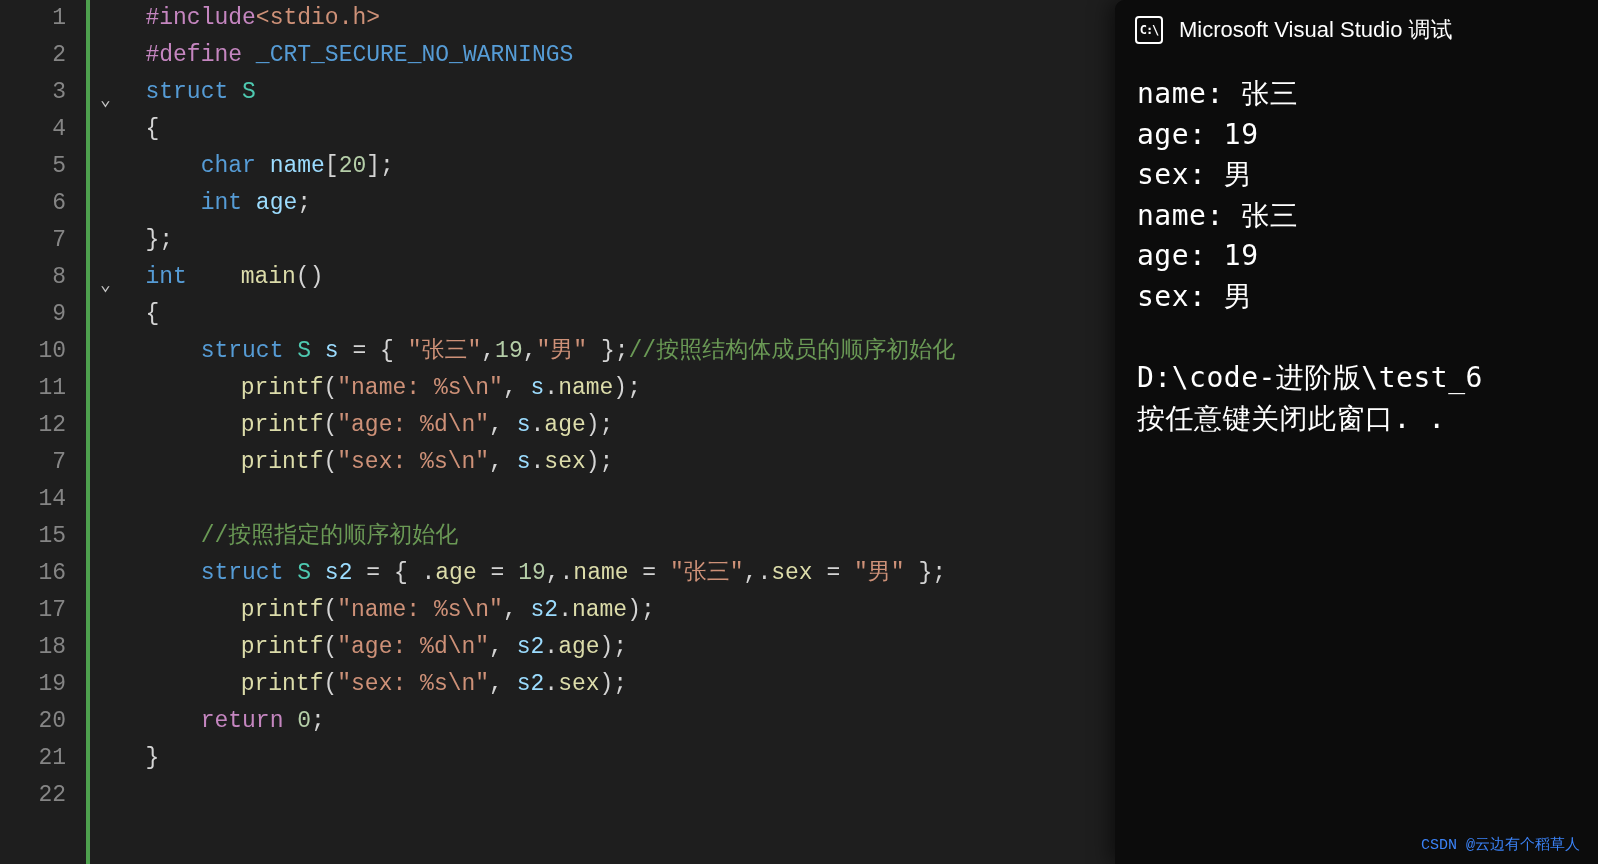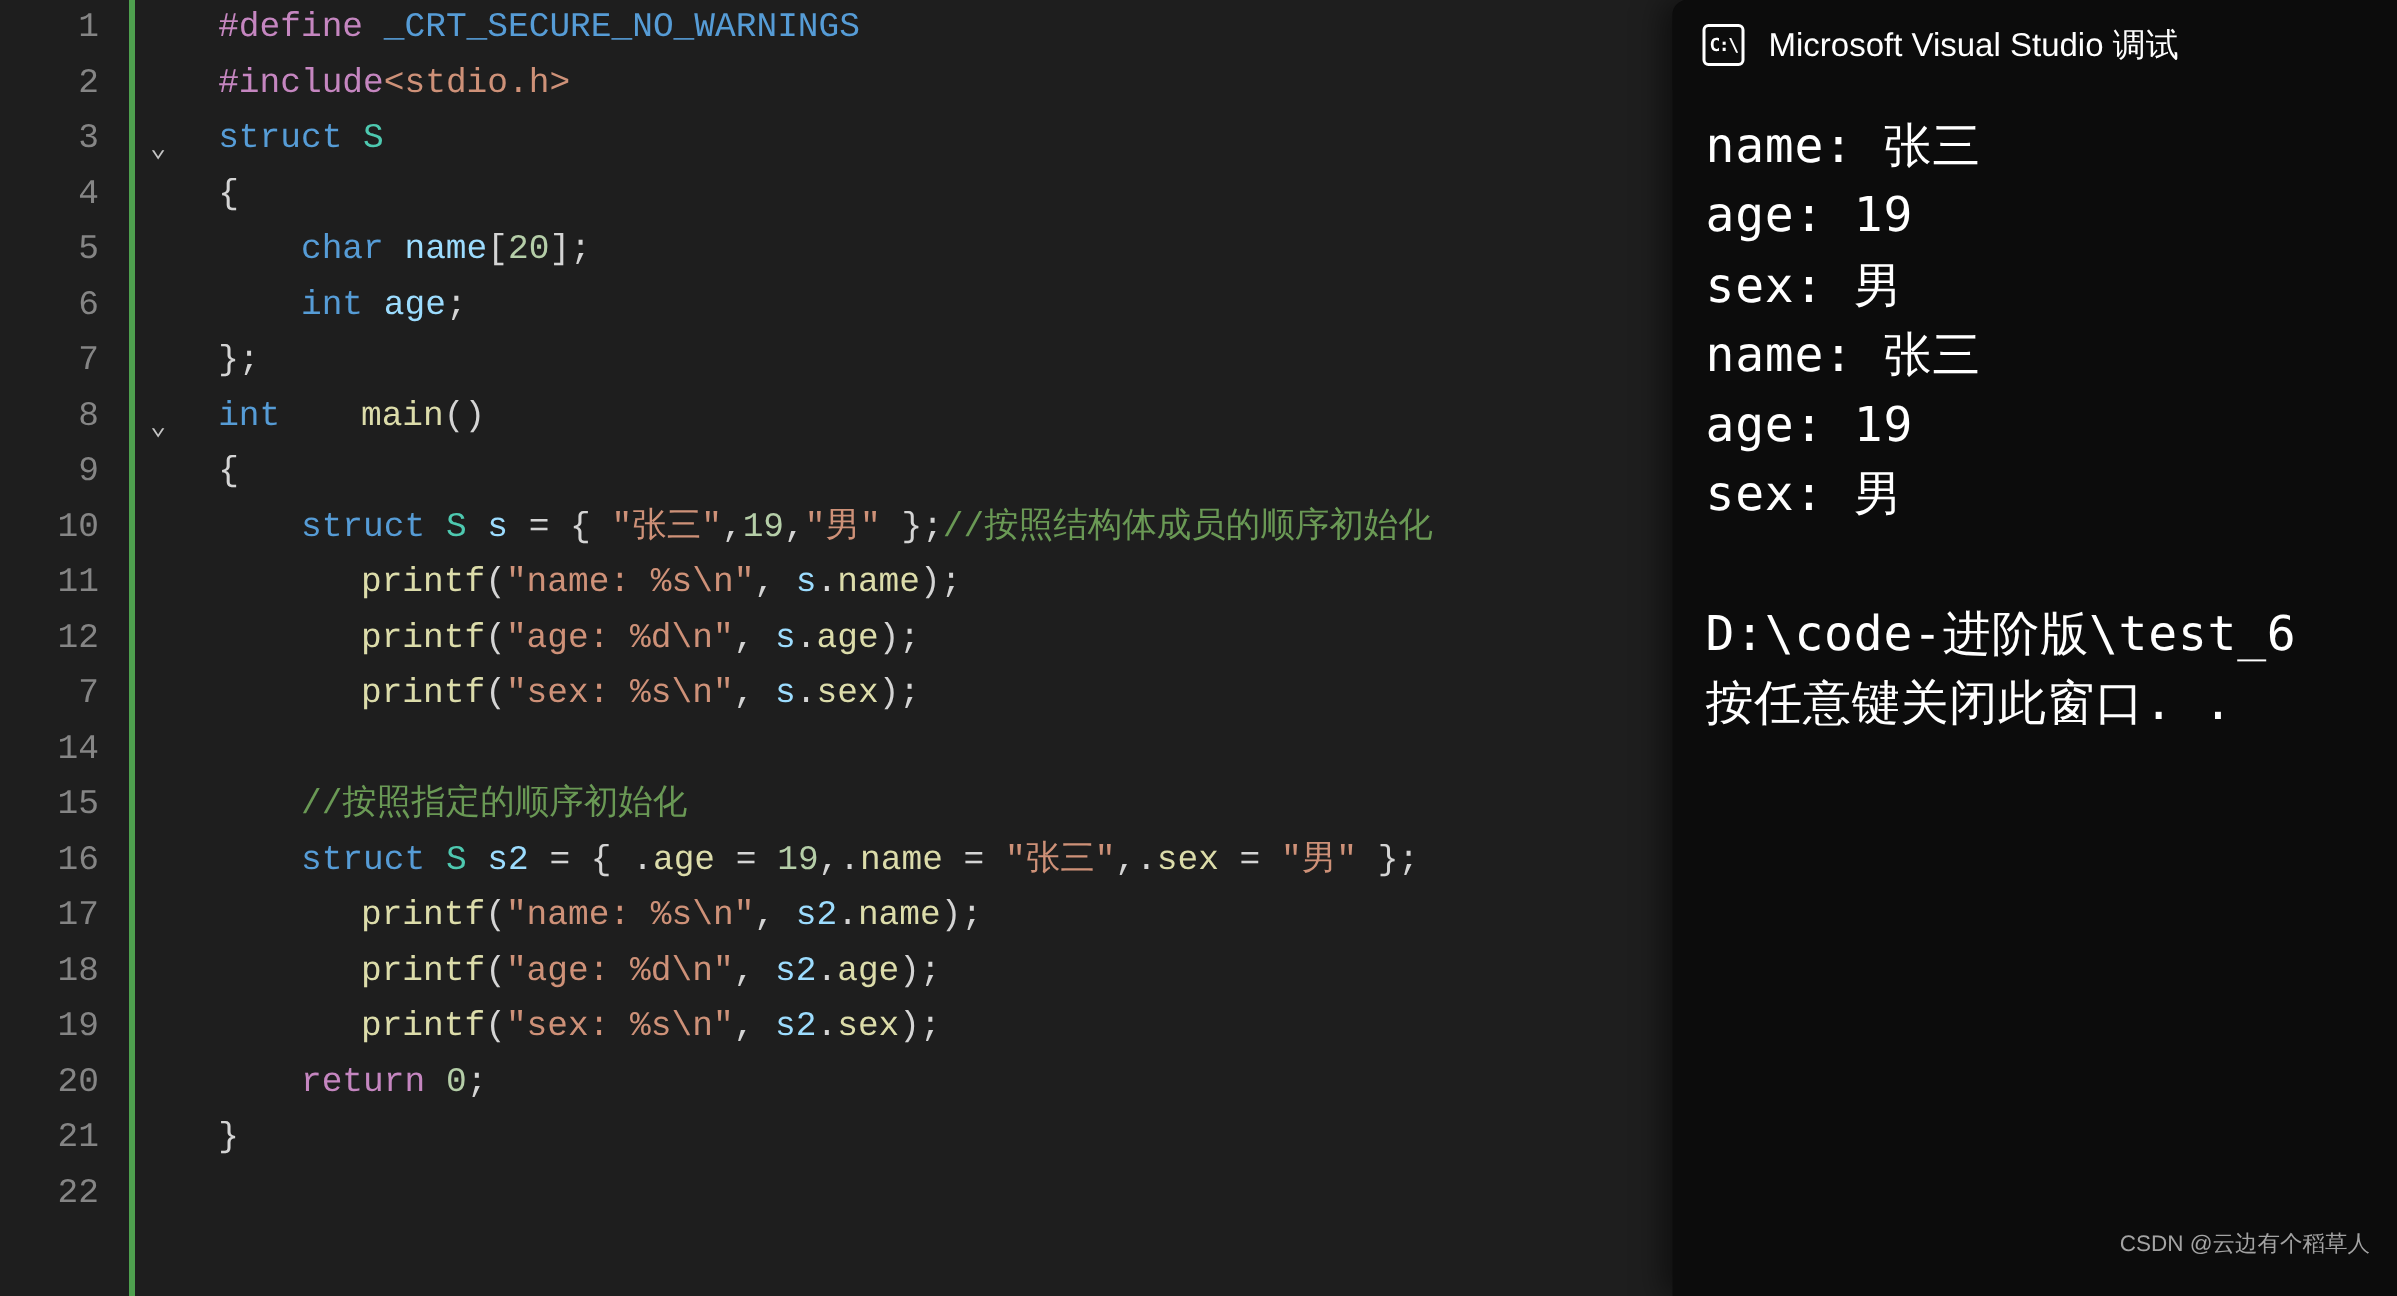--- a/index.html
+++ b/index.html
@@ -104,31 +104,31 @@
     font-weight: bold;
   }
   .console-title {
     font-size: 22px;
     font-family: Liberation Sans, sans-serif;
     white-space: nowrap;
     overflow: hidden;
   }
   .console-body {
     padding: 14px 22px;
-    font-size: 32px;
+    font-size: 28px;
     line-height: 1.45;
     white-space: pre;
     letter-spacing: 0.5px;
   }
   .watermark {
     position: absolute;
-    right: 18px; bottom: 25px;
-    color: #a3a3a3;
+    right: 18px; bottom: 10px;
+    color: #3b82f6;
     font-size: 15px;
-    font-family: Liberation Sans, sans-serif;
+    font-family: Liberation Mono, monospace;
   }
 </style>
 </head>
 <body>
 
 <div class="editor">
   <div class="gutter">
     <div class="ln">1</div>
     <div class="ln">2</div>
     <div class="ln">3</div>
@@ -150,23 +150,23 @@
     <div class="ln">19</div>
     <div class="ln">20</div>
     <div class="ln">21</div>
     <div class="ln">22</div>
   </div>
   <div class="change-bar">
       <div class="strip"></div>
     </div>
   <div class="code-area">
 
+    <div class="code-line">   <span class="tk-pp">#include</span><span class="tk-str">&lt;stdio.h&gt;</span></div>
+
     <div class="code-line">   <span class="tk-pp">#define </span><span class="tk-macro">_CRT_SECURE_NO_WARNINGS</span></div>
-
-    <div class="code-line">   <span class="tk-pp">#include</span><span class="tk-str">&lt;stdio.h&gt;</span></div>
 
     <div class="code-line"><span class="fold-chevron">⌄</span>   <span class="tk-kw">struct </span><span class="tk-type">S</span></div>
 
     <div class="code-line">   <span class="tk-punc">{</span></div>
 
     <div class="code-line">       <span class="tk-kw">char </span><span class="tk-var">name</span><span class="tk-punc">[</span><span class="tk-num">20</span><span class="tk-punc">];</span></div>
 
     <div class="code-line">       <span class="tk-kw">int </span><span class="tk-var">age</span><span class="tk-punc">;</span></div>
 
 

